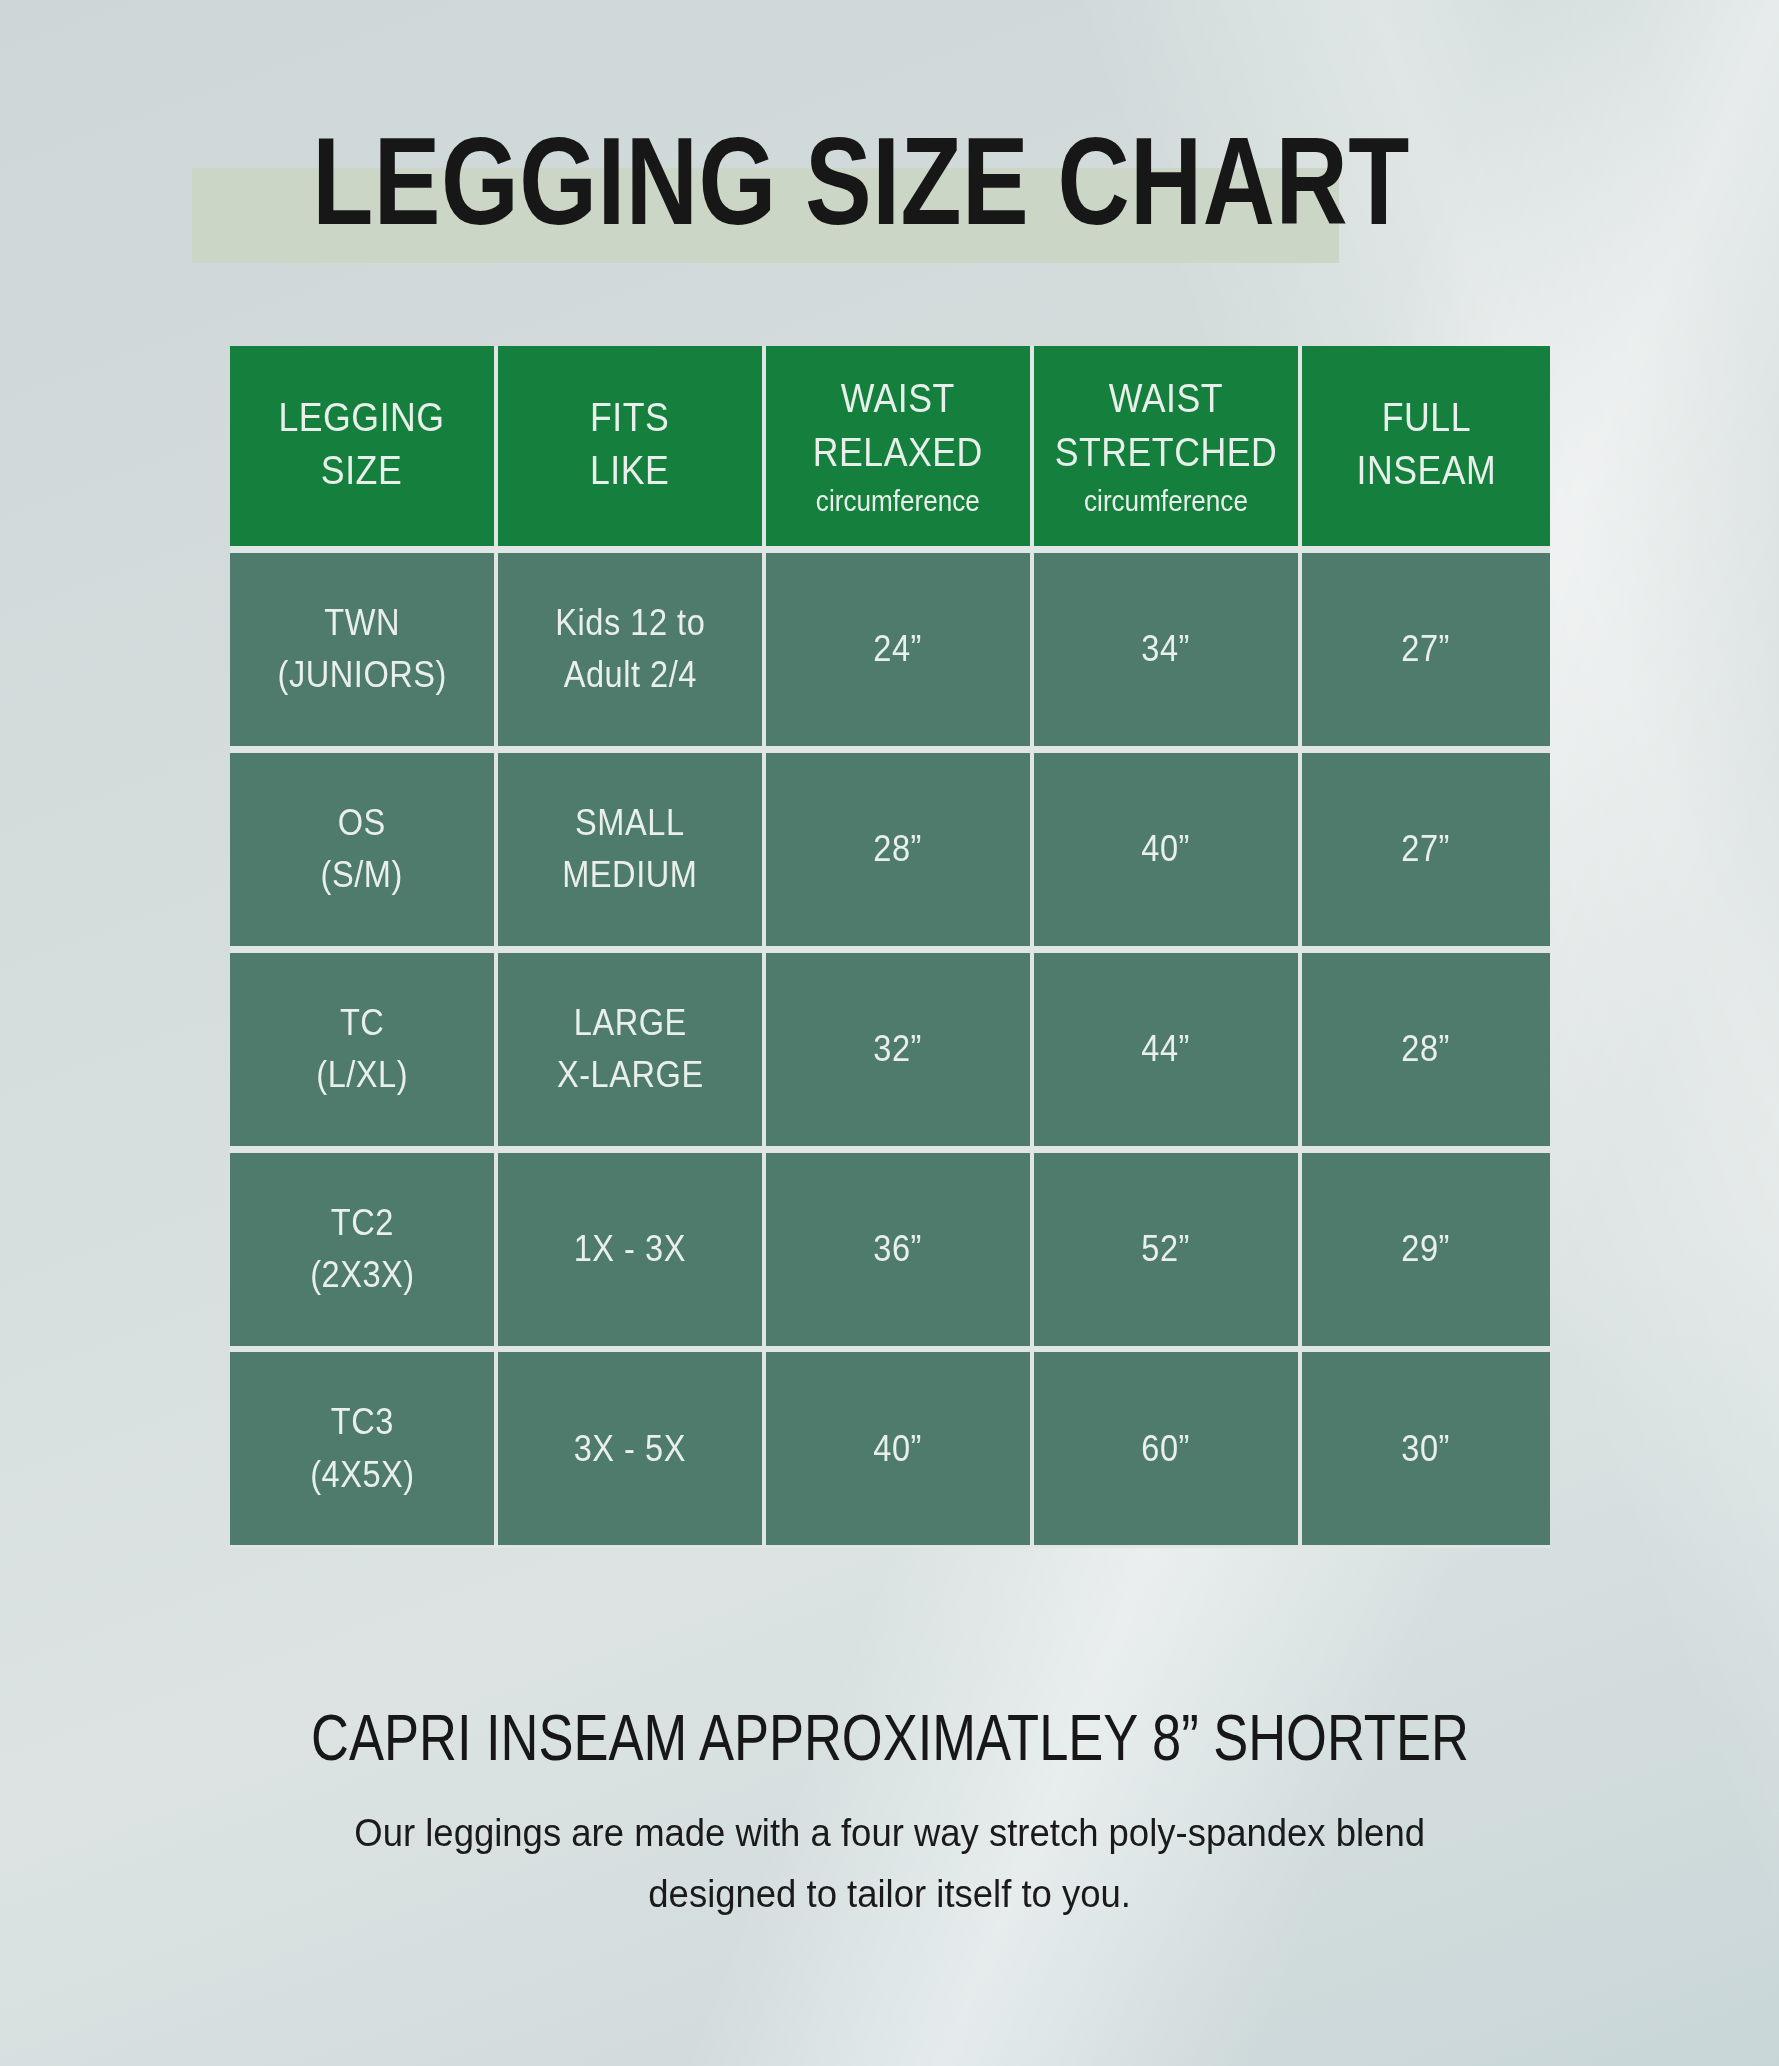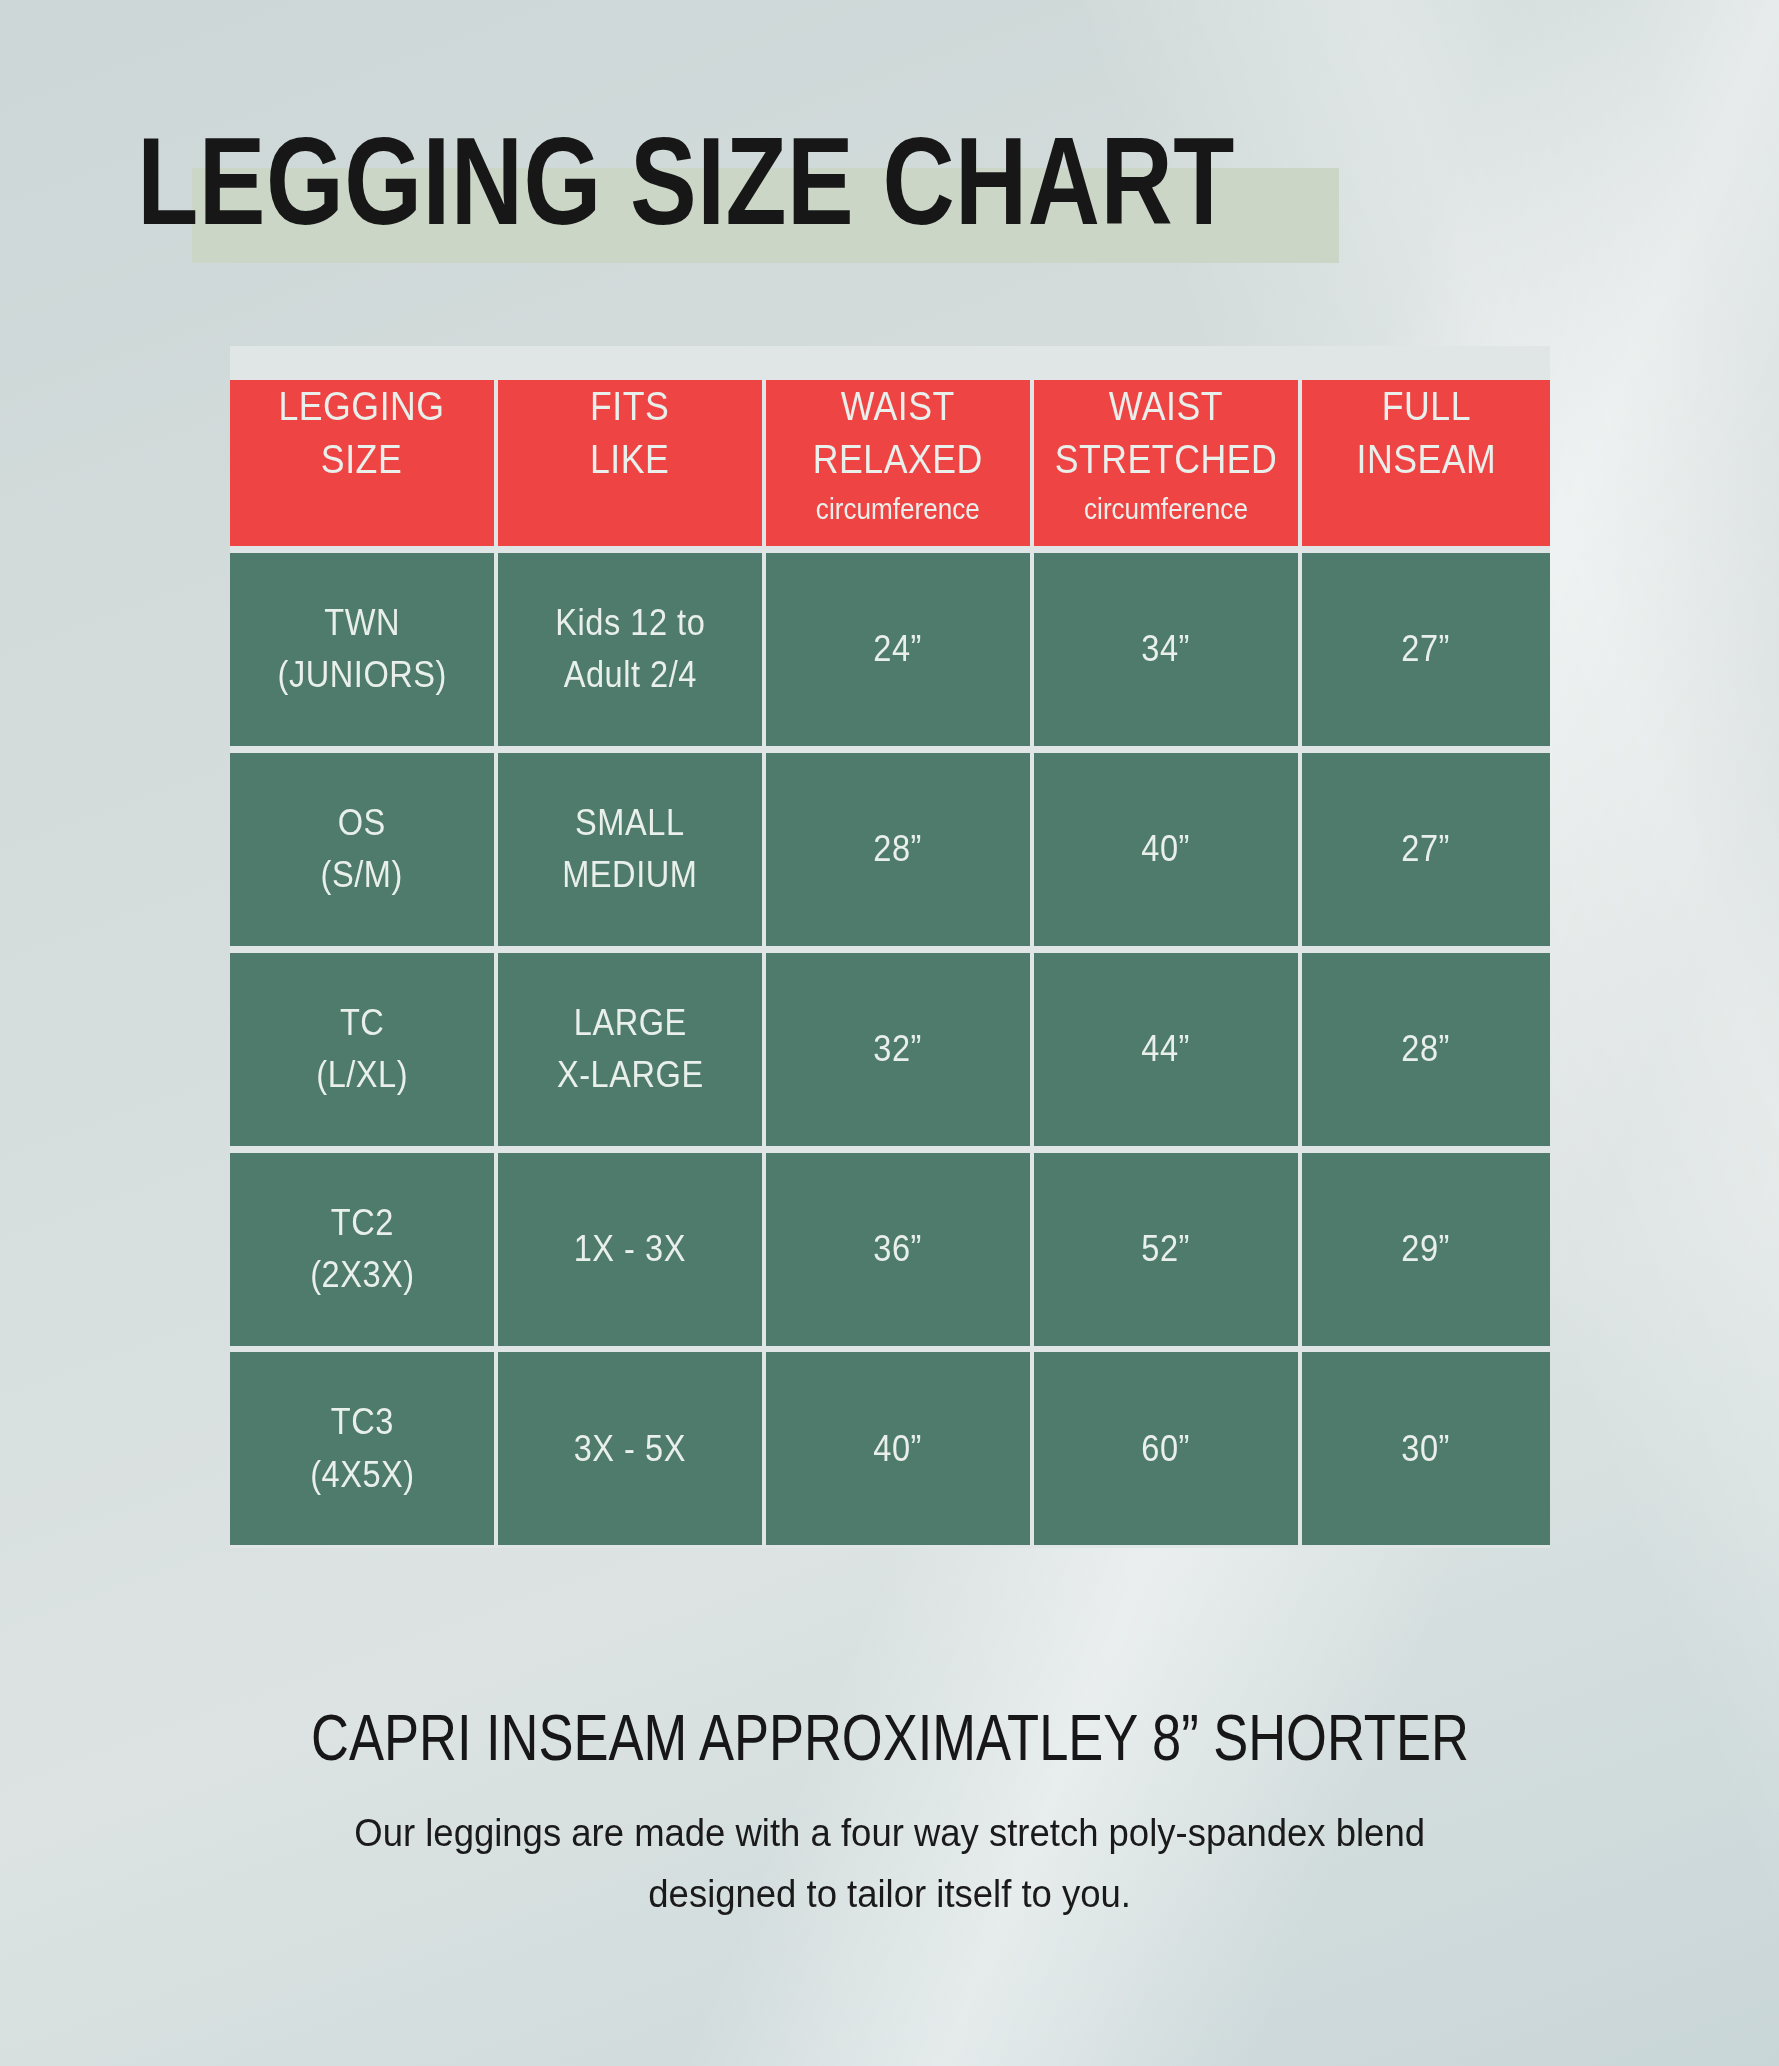--- a/index.html
+++ b/index.html
@@ -27,20 +27,21 @@
     top: 168px;
     width: 1147px;
     height: 95px;
     background: #ccd6c7;
   }
   .title-wrap {
     position: absolute;
     left: 0;
     top: 118px;
     width: 1722px;
+    text-align: center;
   }
   .title {
     display: inline-block;
     font-size: 125px;
     font-weight: 600;
     line-height: 1;
     color: #171717;
     letter-spacing: 0.6px;
     transform: scaleX(0.80);
     transform-origin: 50% 50%;
@@ -56,25 +57,25 @@
     height: 1202px;
     display: grid;
     grid-template-columns: 264px 264px 264px 264px 248px;
     grid-template-rows: 200px 193px 193px 193px 193px 193px;
     row-gap: 6.9px;
     column-gap: 4px;
     background: #dfe6e5;
   }
   .trow { display: contents; }
   .th {
-    background: #ef4444;
+    background: #15803d;
     color: #e9efeb;
     display: flex;
+    align-items: center;
     justify-content: center;
-    margin-top: 34px;
   }
   .thc {
     transform: scaleX(0.87);
     transform-origin: 50% 50%;
     text-align: center;
   }
   .th-label {
     font-size: 41px;
     line-height: 1.3;
     white-space: pre-line;

